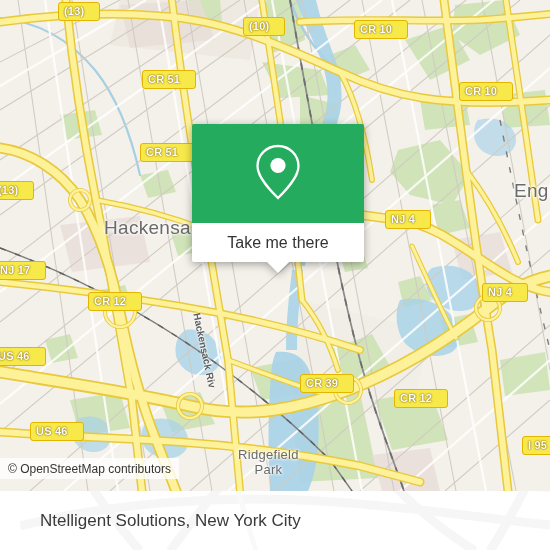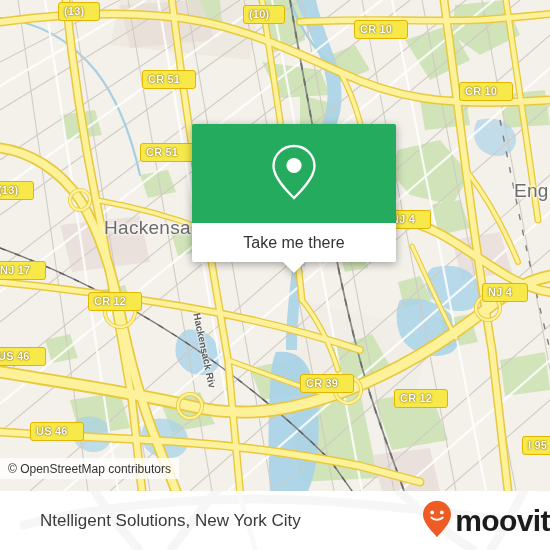--- a/index.html
+++ b/index.html
@@ -77,21 +77,21 @@
     color: #333;
     font-size: 12px;
     line-height: 16px;
     white-space: nowrap;
   }
 
   
   #popup {
     position: absolute;
     left: 192px; top: 124px;
-    width: 204px;
+    width: 172px;
     filter: drop-shadow(0 2px 4px rgba(0,0,0,.35));
   }
   #popup-top {
     background: #25ab5e;
     height: 99px;
     border-radius: 2px 2px 0 0;
     display: flex;
     align-items: center;
     justify-content: center;
   }
@@ -359,23 +359,27 @@
           <circle cx="80" cy="200" r="10"></circle>
         </g>
       </g>
     </svg>
 
     <div class="river-label" style="left:202px; top:312px; transform: rotate(78deg);">Hackensack Riv</div>
 
     <div class="place-label" style="left:104px; top:217px;">Hackensa</div>
     <div class="place-label" style="left:514px; top:180px;">Engle</div>
 
+    <div class="place-label small" style="left:238px; top:447px;">
+      <div>Ridgefield</div>
+      <div>Park</div>
+    </div>
 
     <div class="shield" style="left:58px;  top:2px;">(13)</div>
-    <div class="shield" style="left:243px; top:5px;text-align:right;">(10)</div>
+    <div class="shield" style="left:243px; top:17px;text-align:right;">(10)</div>
     <div class="shield" style="left:354px; top:20px;">CR 10</div>
     <div class="shield" style="left:142px; top:70px;">CR 51</div>
     <div class="shield" style="left:459px; top:82px;">CR 10</div>
     <div class="shield" style="left:140px; top:143px;">CR 51</div>
     <div class="shield" style="left:-8px;  top:181px;">(13)</div>
     <div class="shield" style="left:385px; top:210px;">NJ 4</div>
     <div class="shield" style="left:-6px;  top:261px;">NJ 17</div>
     <div class="shield" style="left:88px;  top:292px;">CR 12</div>
     <div class="shield" style="left:482px; top:283px;">NJ 4</div>
     <div class="shield" style="left:-8px;  top:347px;">US 46</div>
@@ -414,27 +418,15 @@
         <path d="M470 120 C 495 80, 515 40, 530 0"></path>
       </g>
       <g stroke="#f4f4f4" stroke-width="5" fill="none">
         <path d="M0 55 C 120 48, 260 44, 390 50 C 470 54, 520 58, 550 60"></path>
         <path d="M200 0 L 236 120"></path>
       </g>
     </svg>
 
     <div id="footer-title">Ntelligent Solutions, New York City</div>
 
-    <div id="moovit-logo">
-      <span>
-        <svg width="30" height="38" viewBox="0 0 30 38" aria-hidden="true">
-          <path d="M15 0.8 C 7.2 0.8, 1 7, 1 14.8 C 1 23.2, 11.5 33, 15 37.2
-                   C 18.5 33, 29 23.2, 29 14.8 C 29 7, 22.8 0.8, 15 0.8 Z" fill="#ef5b25"></path>
-          <circle cx="10.2" cy="12.4" r="1.9" fill="#ffffff"></circle>
-          <circle cx="19.8" cy="12.4" r="1.9" fill="#ffffff"></circle>
-          <path d="M9.4 17.6 C 11.6 20.4, 18.4 20.4, 20.6 17.6" fill="none" stroke="#ffffff" stroke-width="2" stroke-linecap="round"></path>
-        </svg>
-      </span>
-      <span id="moovit-word">moovit</span>
-    </div>
   </div>
 
 </div>
 
 </body></html>

